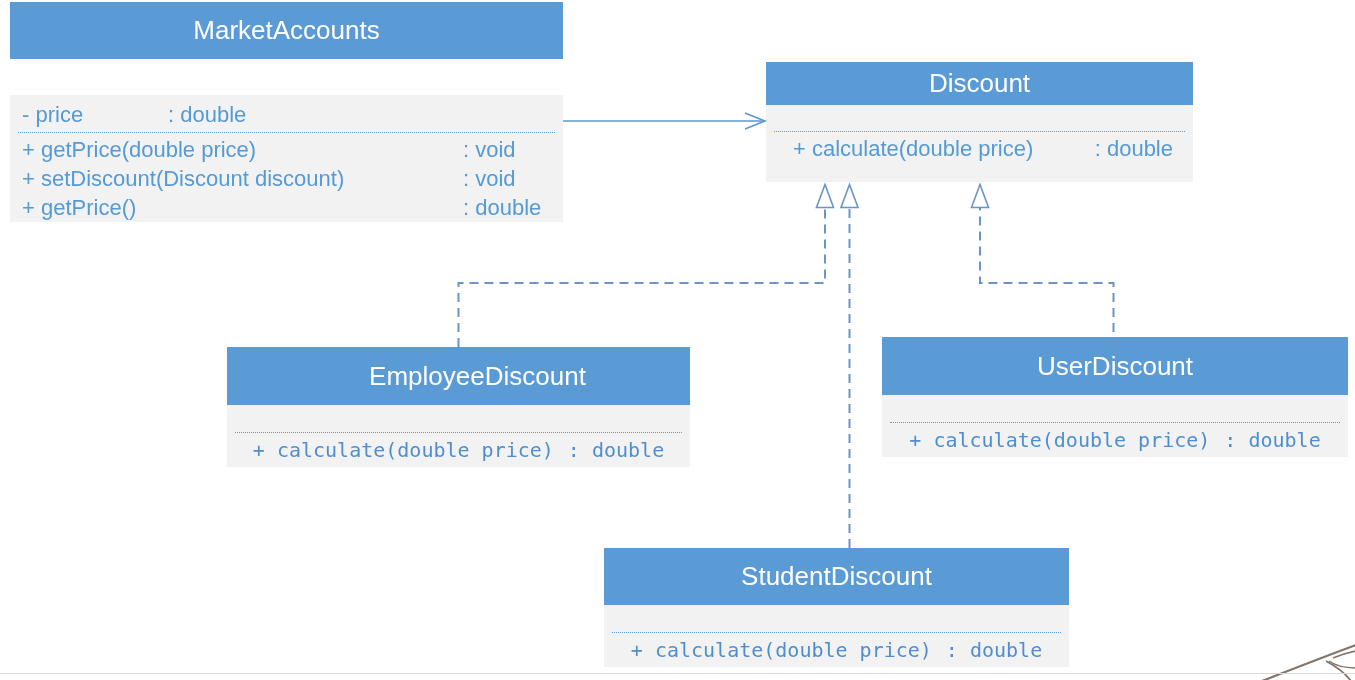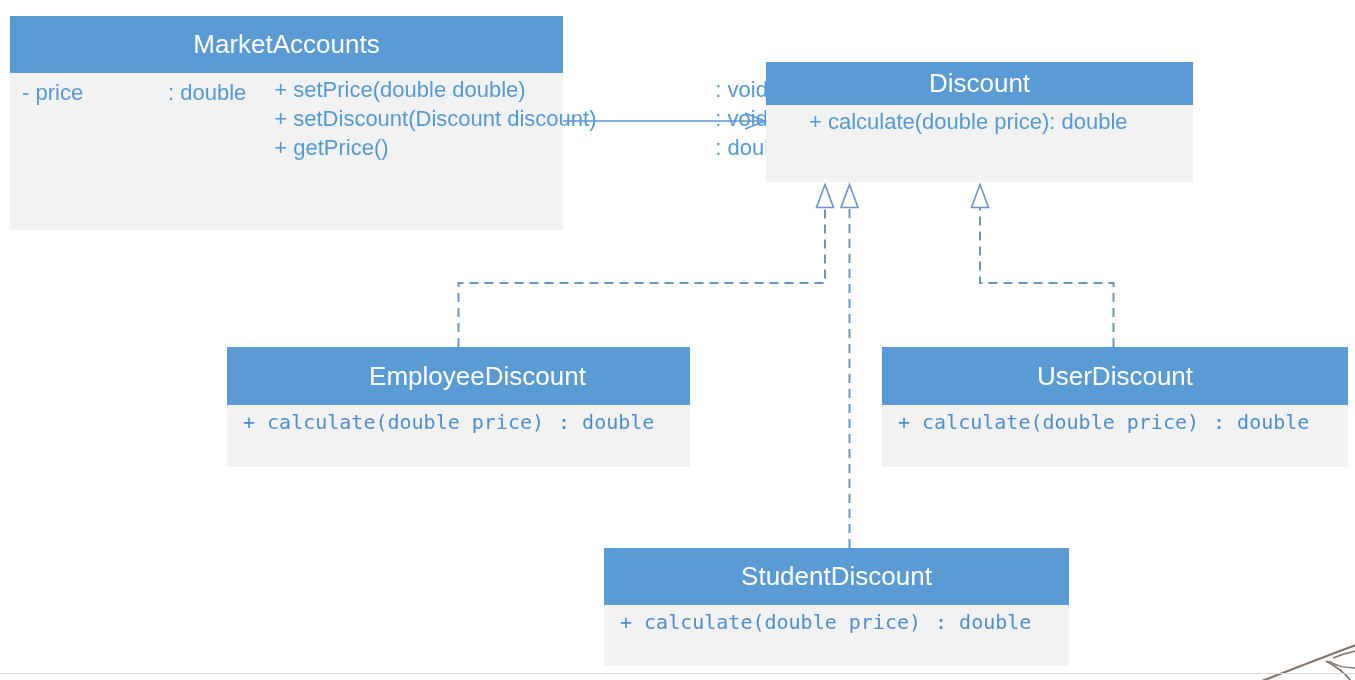--- a/index.html
+++ b/index.html
@@ -29,21 +29,21 @@
     display: flex;
     align-items: center;
     justify-content: center;
     flex: 0 0 auto;
   }
   .uml-body {
     background: #f2f2f2;
     color: #549ad6;
     flex: 1 1 auto;
     display: flex;
-    flex-direction: row;
+    flex-direction: column;
   }
   .sep {
     border-top: 1px dotted #5b9bd5;
     margin: 0 8px;
     height: 0;
   }
   .row {
     display: flex;
     align-items: center;
     font-size: 22px;
@@ -87,33 +87,33 @@
     width: 1355px;
     height: 1px;
     background: #d9d9d9;
   }
 </style>
 </head>
 <body>
 
 <div class="canvas">
 
-  <div class="uml-class" style="left:10px; top:16px; width:553px; height:214px;">
+  <div class="uml-class" style="left:10px; top:2px; width:553px; height:214px;gap:36px;">
     <div class="uml-header" style="height:57px;">MarketAccounts</div>
     <div class="uml-body">
       <div class="ma-attrs">
         <div class="row">
           <span class="n">- price</span>
           <span class="t">: double</span>
         </div>
       </div>
       <div class="sep"></div>
       <div class="ma-methods">
         <div class="row">
-          <span class="n">+ setPrice(double double)</span>
+          <span class="n">+ getPrice(double price)</span>
           <span class="t">: void</span>
         </div>
         <div class="row">
           <span class="n">+ setDiscount(Discount discount)</span>
           <span class="t">: void</span>
         </div>
         <div class="row">
           <span class="n">+ getPrice()</span>
           <span class="t">: double</span>
         </div>
@@ -138,21 +138,21 @@
     <div class="uml-body">
       <div class="sub-spacer"></div>
       <div class="sep"></div>
       <div class="sub-row">
         <span>+ calculate(double price)</span>
         <span>: double</span>
       </div>
     </div>
   </div>
 
-  <div class="uml-class" style="left:882px; top:347px; width:466px; height:120px;">
+  <div class="uml-class" style="left:882px; top:337px; width:466px; height:120px;">
     <div class="uml-header" style="height:58px;">UserDiscount</div>
     <div class="uml-body">
       <div class="sub-spacer"></div>
       <div class="sep"></div>
       <div class="sub-row">
         <span>+ calculate(double price)</span>
         <span>: double</span>
       </div>
     </div>
   </div>

